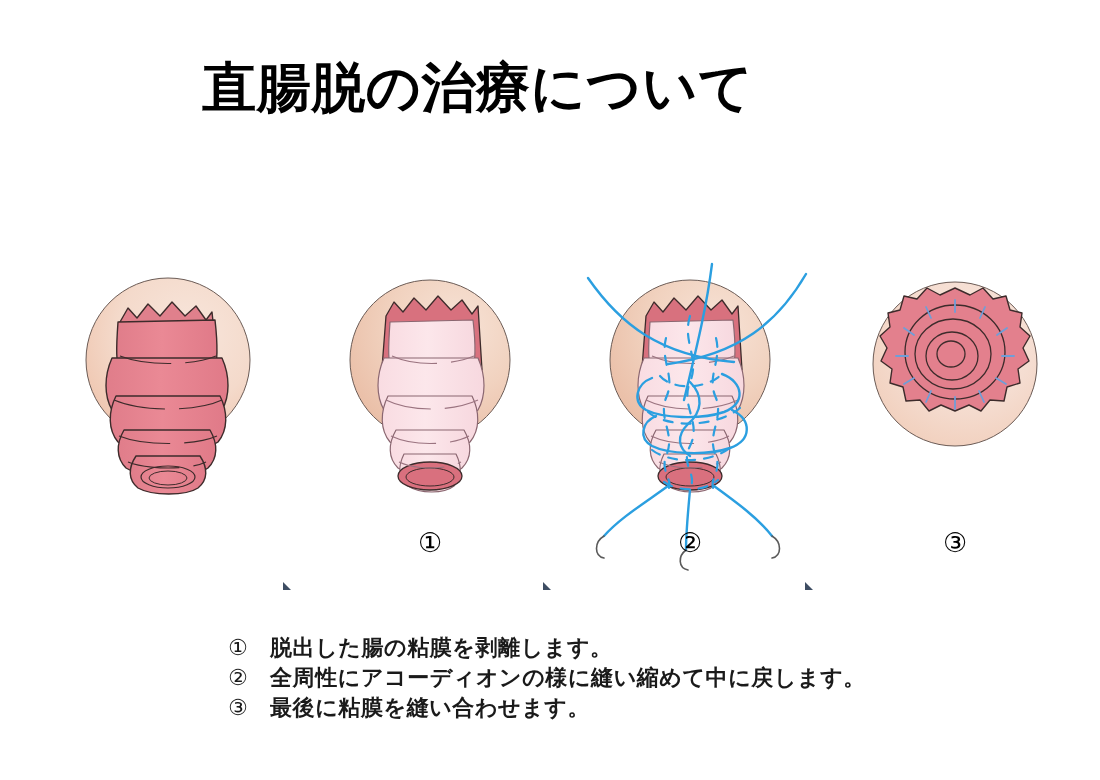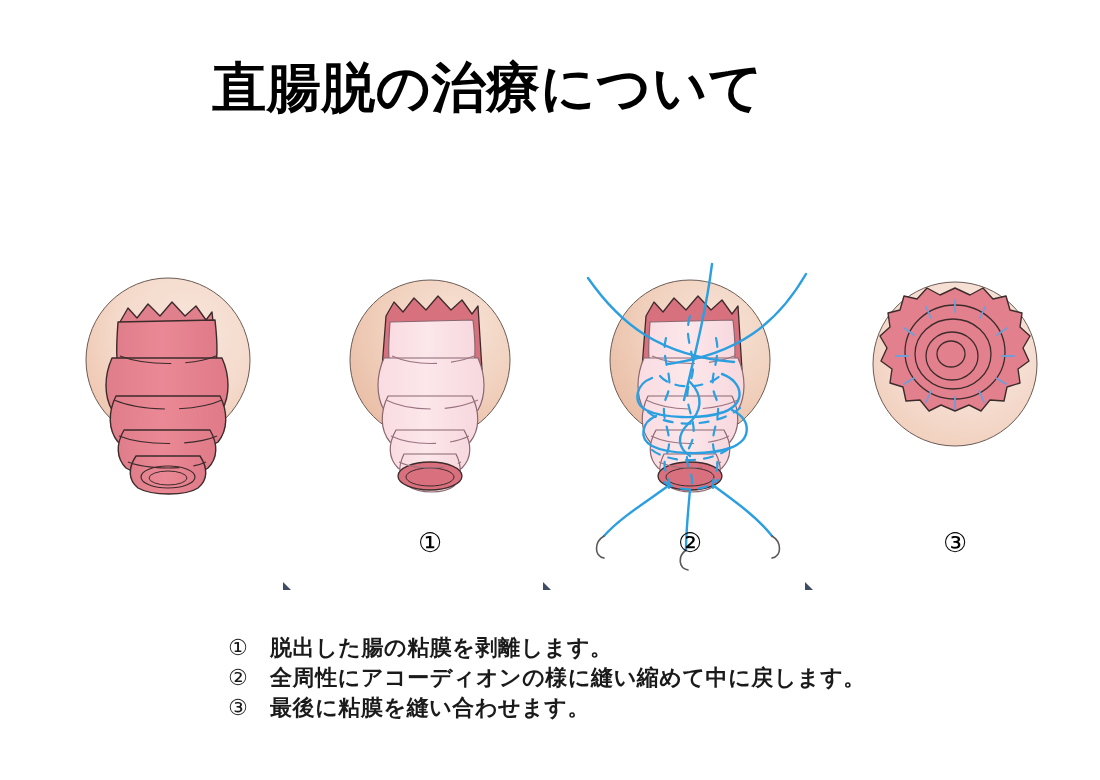--- a/index.html
+++ b/index.html
@@ -20,21 +20,21 @@
     position: absolute;
     inset: 0;
     width: 1100px;
     height: 780px;
   }
 
   
   .title-block {
     position: absolute;
     top: 58px;
-    left: 10px;
+    left: 0;
     width: 956px;
     text-align: center;
     line-height: 1.12;
   }
   .title-line {
     font-family: "DejaVu Sans", "Liberation Sans", sans-serif;
     font-weight: bold;
     font-size: 54px;
     letter-spacing: 0.5px;
     color: #000000;

